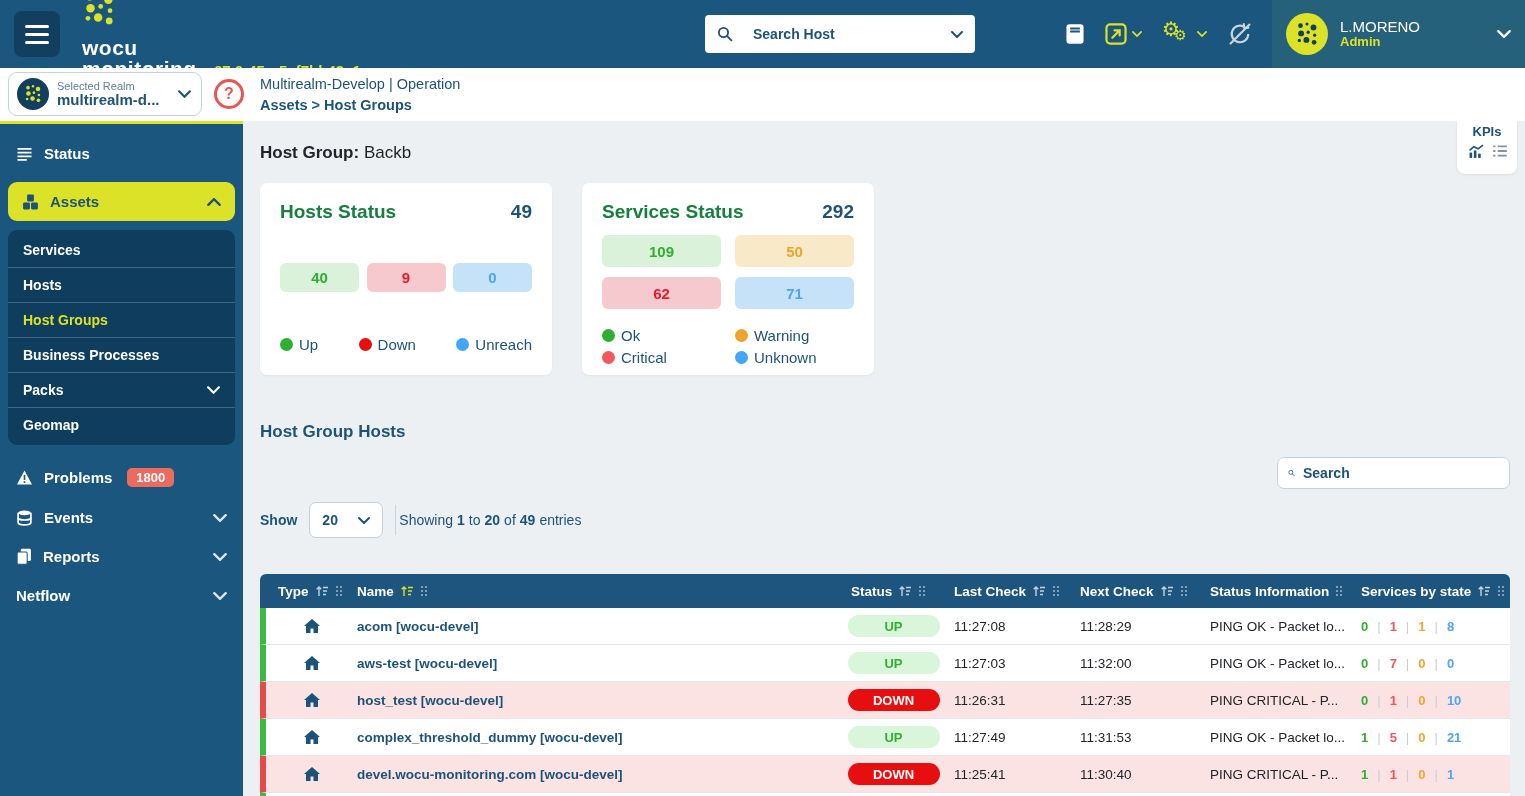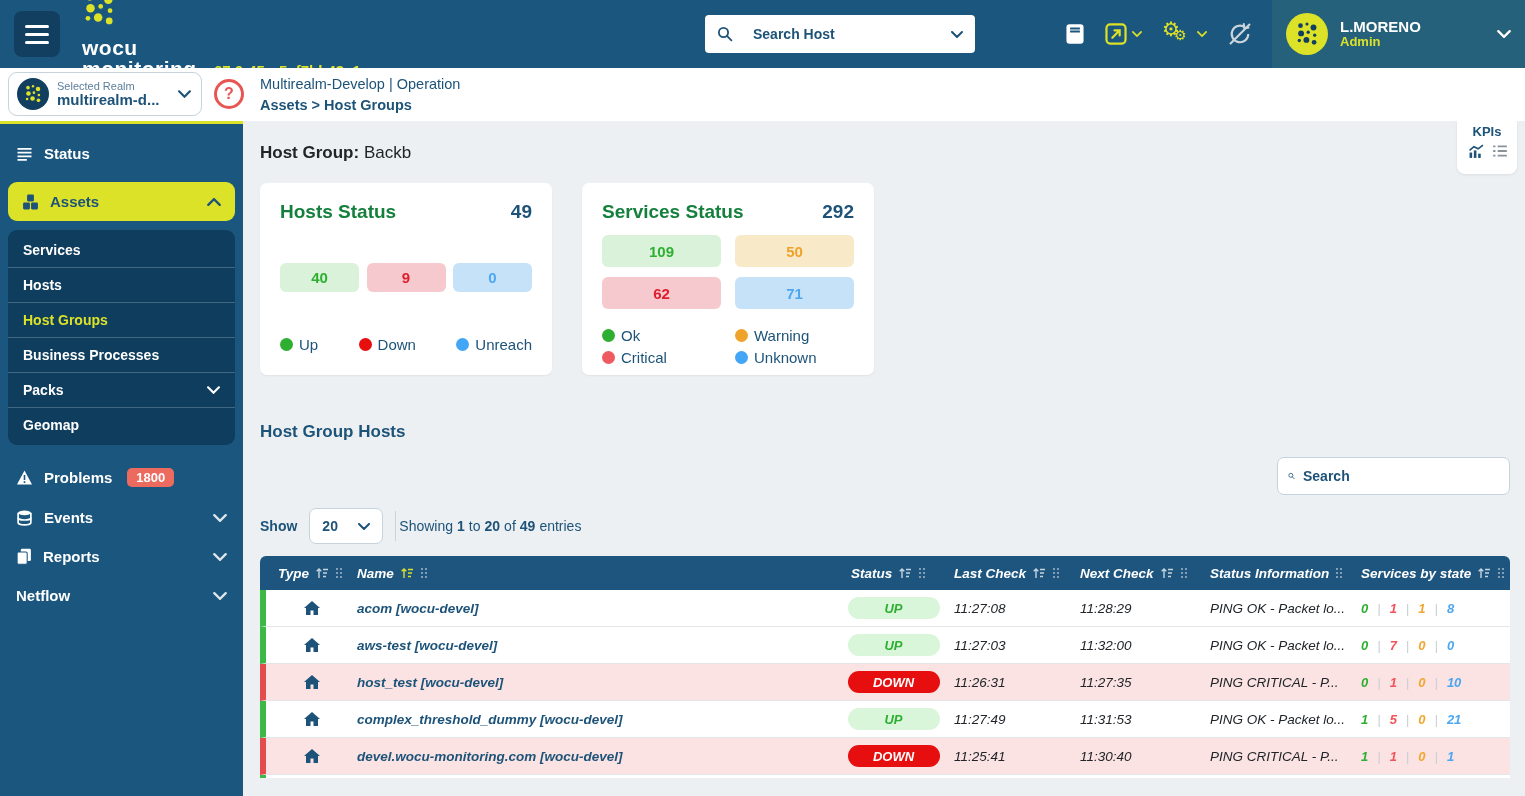--- a/index.html
+++ b/index.html
@@ -23,21 +23,21 @@
   .host-search .label { font-size:14px; font-weight:bold; color:#1D5379; flex:1; }
   .nav-icons { position:absolute; right:272px; top:0; height:68px; display:flex; align-items:center; gap:20px; }
   .icon-btn { display:flex; align-items:center; gap:5px; cursor:pointer; }
   .gear-glyphs { position:relative; width:30px; height:30px; color:#DCE228; }
   .gear-big { position:absolute; left:0; top:-2px; font-size:20px; }
   .gear-small { position:absolute; left:12px; top:8px; font-size:14px; }
   .user-panel { position:absolute; right:0; top:0; width:253px; height:68px; background:#25617A;
                 display:flex; align-items:center; padding:0 14px; gap:12px; cursor:pointer; }
   .avatar { width:42px; height:42px; border-radius:50%; background:#DCE228; display:flex; align-items:center; justify-content:center; }
   .user-meta { display:flex; flex-direction:column; line-height:1.15; flex:1; }
-  .user-name { color:#fff; font-weight:bold; font-size:15px; }
+  .user-name { color:#fff; font-weight:normal; font-size:15px; }
   .user-role { color:#DCE228; font-size:13px; font-weight:bold; }
 
   
   .topbar { position:relative; height:53px; background:#fff; }
   .realm-box { position:absolute; left:8px; top:4px; width:194px; height:44px; border:1px solid #C6D2DC;
                border-radius:9px; display:flex; align-items:center; padding:0 10px 0 8px; gap:8px; cursor:pointer; background:#fff; }
   .realm-circle { width:32px; height:32px; border-radius:50%; background:#123F60; display:flex; align-items:center; justify-content:center; }
   .realm-meta { flex:1; display:flex; flex-direction:column; line-height:1.1; }
   .realm-label { font-size:11px; color:#5D7F9B; }
   .realm-value { font-size:15px; font-weight:bold; color:#1D5379; }
@@ -88,35 +88,35 @@
   .legend-item { display:flex; align-items:center; gap:6px; font-size:15px; color:#1D5379; }
   .dot { width:13px; height:13px; border-radius:50%; flex-shrink:0; }
   .d-green { background:#2FAF32; } .d-red { background:#E60E0E; } .d-blue { background:#42A5F5; }
   .d-orange { background:#EFA32A; } .d-crit { background:#EE5A5F; }
   .svc-pills { display:grid; grid-template-columns:1fr 1fr; gap:10px 14px; margin-top:12px; }
   .svc-pills .pill { height:32px; }
   .svc-legend { display:grid; grid-template-columns:1fr 1fr; gap:5px 14px; margin-top:18px; }
 
   .section-title { margin-top:47px; font-size:17px; font-weight:bold; color:#1D5379; }
   .search-row { display:flex; justify-content:flex-end; margin-top:15px; }
-  .table-search { width:233px; height:38px; background:#fff; border:1px solid #C6D2DC; border-radius:7px;
+  .table-search { width:233px; height:32px; background:#fff; border:1px solid #C6D2DC; border-radius:7px;
                   display:flex; align-items:center; padding:0 10px; gap:8px; }
   .table-search input { border:none; outline:none; flex:1; font-family:"Liberation Sans",sans-serif;
                         font-size:14px; font-weight:bold; color:#1D5379; background:transparent; }
   .table-search input::placeholder { color:#1D5379; opacity:1; }
   .show-row { display:flex; align-items:center; margin-top:13px; gap:12px; }
   .show-label { font-size:14px; font-weight:bold; color:#1D5379; }
   .page-size { width:74px; height:36px; background:#fff; border:1px solid #C6D2DC; border-radius:7px;
                display:flex; align-items:center; justify-content:space-between; padding:0 12px; cursor:pointer; }
   .page-size .val { font-size:14px; font-weight:bold; color:#1D5379; }
   .showing { font-size:14px; color:#1D5379; border-left:1px solid #C6D2DC; padding-left:3px; height:30px; display:flex; align-items:center; gap:4px; }
   .showing .n { font-weight:bold; }
 
   
-  .table { margin-top:12px;font-style:italic; }
+  .table { margin-top:36px; }
   .thead { display:grid; grid-template-columns:97px 484px 105px 128px 130px 147px 1fr; background:#1D557E;
            border-radius:6px 6px 0 0; height:34px; align-items:center; color:#fff; }
   .th { display:flex; align-items:center; gap:6px; font-size:13.5px; font-weight:bold; white-space:nowrap; cursor:pointer; }
   .th.c-type { padding-left:18px; } .th.c-status { padding-left:10px; }
   .th.c-last { padding-left:8px; } .th.c-next { padding-left:6px; }
   .th.c-info { padding-left:6px; } .th.c-svc { padding-left:10px; }
   .sort-ic { color:rgba(255,255,255,.75); flex-shrink:0; }
   .sort-ic.active { color:#DCE228; }
   .drag-ic { color:rgba(255,255,255,.55); flex-shrink:0; }
   .trow { display:grid; grid-template-columns:91px 484px 105px 128px 130px 147px 1fr; height:37px;

